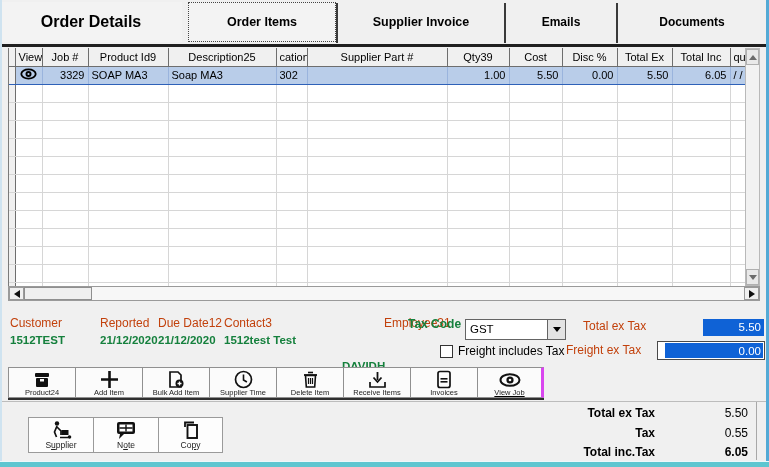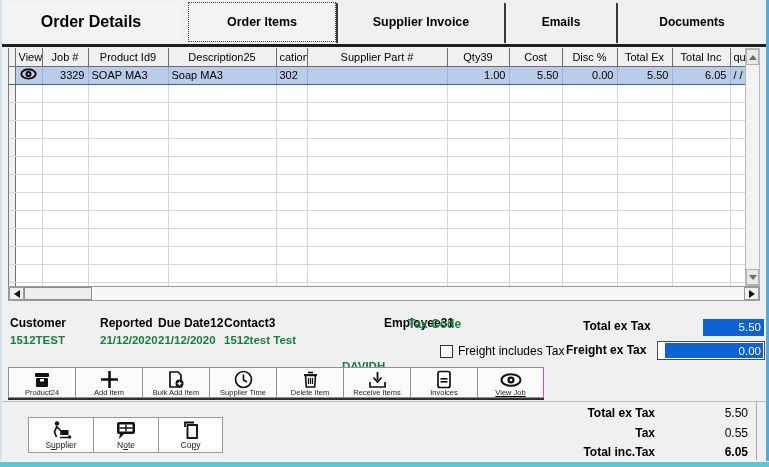--- a/index.html
+++ b/index.html
@@ -45,38 +45,38 @@
   .tri-down { width:0;height:0;border-left:4px solid transparent;border-right:4px solid transparent;border-top:5px solid #6c6c6c; }
   .hscroll { position:absolute; left:0; bottom:0; width:752px; height:15px; background:#f7f7f7; border:1px solid #9a9a9a; }
   .hbtn { position:absolute; top:0; width:15px; height:13px; background:#f0f0f0; border:1px solid #9a9a9a; display:flex; align-items:center; justify-content:center; }
   .hbtn.left{ left:0; } .hbtn.right{ right:0; }
   .tri-left { width:0;height:0;border-top:4px solid transparent;border-bottom:4px solid transparent;border-right:6px solid #111; }
   .tri-right{ width:0;height:0;border-top:4px solid transparent;border-bottom:4px solid transparent;border-left:6px solid #111; }
   .hthumb { position:absolute; left:15px; top:0; width:68px; height:13px; background:#efefef; border:1px solid #8f8f8f; }
 
   
   .info { position:absolute; left:0; top:306px; width:769px; height:60px; font-size:12px; }
-  .lbl { position:absolute; font-weight:bold; color:#000000; }
+  .lbl { position:absolute; font-weight:normal; color:#c2410c; }
   .val { position:absolute; font-weight:bold; color:#15803d; font-size:11.5px; }
   .combo { position:absolute; left:465px; top:13px; width:101px; height:21px; background:#fff; border:1px solid #646464; display:flex; }
   .combo-text { flex:1; font-size:11.5px; padding:3px 0 0 4px; }
   .combo-btn { width:18px; border-left:1px solid #646464; background:#e3e3e3; display:flex; align-items:center; justify-content:center; }
   .blue-field { position:absolute; left:703px; top:13px; width:61px; height:17px; background:#0f62d6; color:#fff;
                 font-size:11.5px; text-align:right; padding:2px 3px 0 0; }
   .checkbox { position:absolute; left:440px; top:39px; width:13px; height:13px; background:#fff; border:1px solid #333; }
   .chk-lbl { position:absolute; left:458px; top:38px; font-size:12px; }
   .freight-box { position:absolute; left:657px; top:35px; width:108px; height:19px; background:#fff; border:1px solid #4a4a4a; }
   .freight-inner { position:absolute; left:7px; top:1px; right:1px; bottom:1px; background:#0f62d6; color:#fff;
                    font-size:11.5px; text-align:right; padding:2px 2px 0 0; }
 
   
   .toolbar { position:absolute; left:8px; top:367px; height:33px; display:flex; border-bottom:2px solid #2f2f2f; }
   .tbtn { width:67px; height:31px; background:#fbfbfb; border:1px solid #909090; border-right:none;
           display:flex; flex-direction:column; align-items:center; justify-content:flex-start; overflow:hidden; }
-  .tbtn:last-child { border-right:1px solid #d946ef;text-decoration:underline; }
+  .tbtn:last-child { border-right:3px solid #d946ef;text-decoration:underline; }
   .tbtn .ticon { height:20px; margin-top:2px; display:flex; align-items:center; justify-content:center; }
   .tbtn .tlabel { font-size:7.5px; color:#222; line-height:8px; }
 
   .sep-line { position:absolute; left:0; top:401px; width:769px; height:1px; background:#bcbcbc; }
 
   
   .actions { position:absolute; left:28px; top:417px; display:flex; }
   .abtn { width:65px; height:36px; background:#fdfdfd; border:1px solid #9a9a9a; border-right:none;
           display:flex; flex-direction:column; align-items:center; overflow:hidden; }
   .abtn:last-child { border-right:1px solid #9a9a9a; }
@@ -394,20 +394,26 @@
     <div class="lbl" style="left:100px;top:10px;">Reported</div>
     <div class="val" style="left:100px;top:28px;">21/12/2020</div>
     <div class="lbl" style="left:158px;top:10px;">Due Date12</div>
     <div class="val" style="left:158px;top:28px;">21/12/2020</div>
     <div class="lbl" style="left:224px;top:10px;">Contact3</div>
     <div class="val" style="left:224px;top:28px;">1512test Test</div>
     <div class="lbl" style="left:340px;top:10px;padding-left:44px;">Employee31</div>
     <div class="val" style="left:342px;top:30px;margin-top:24px;">DAVIDH</div>
     <div class="val" style="left:408px;top:11px;font-size:12px;">Tax Code</div>
 
+    <div class="combo">
+      <div class="combo-text">GST</div>
+      <div class="combo-btn">
+          <div class="tri-down" style="border-top-color:#000;"></div>
+        </div>
+    </div>
 
     <div class="lbl" style="left:583px;top:13px;">Total ex Tax</div>
     <div class="blue-field">5.50</div>
 
     <div class="checkbox"></div>
     <div class="chk-lbl">Freight includes Tax</div>
 
     <div class="lbl" style="left:566px;top:37px;">Freight ex Tax</div>
     <div class="freight-box">
       <div class="freight-inner">0.00</div>

